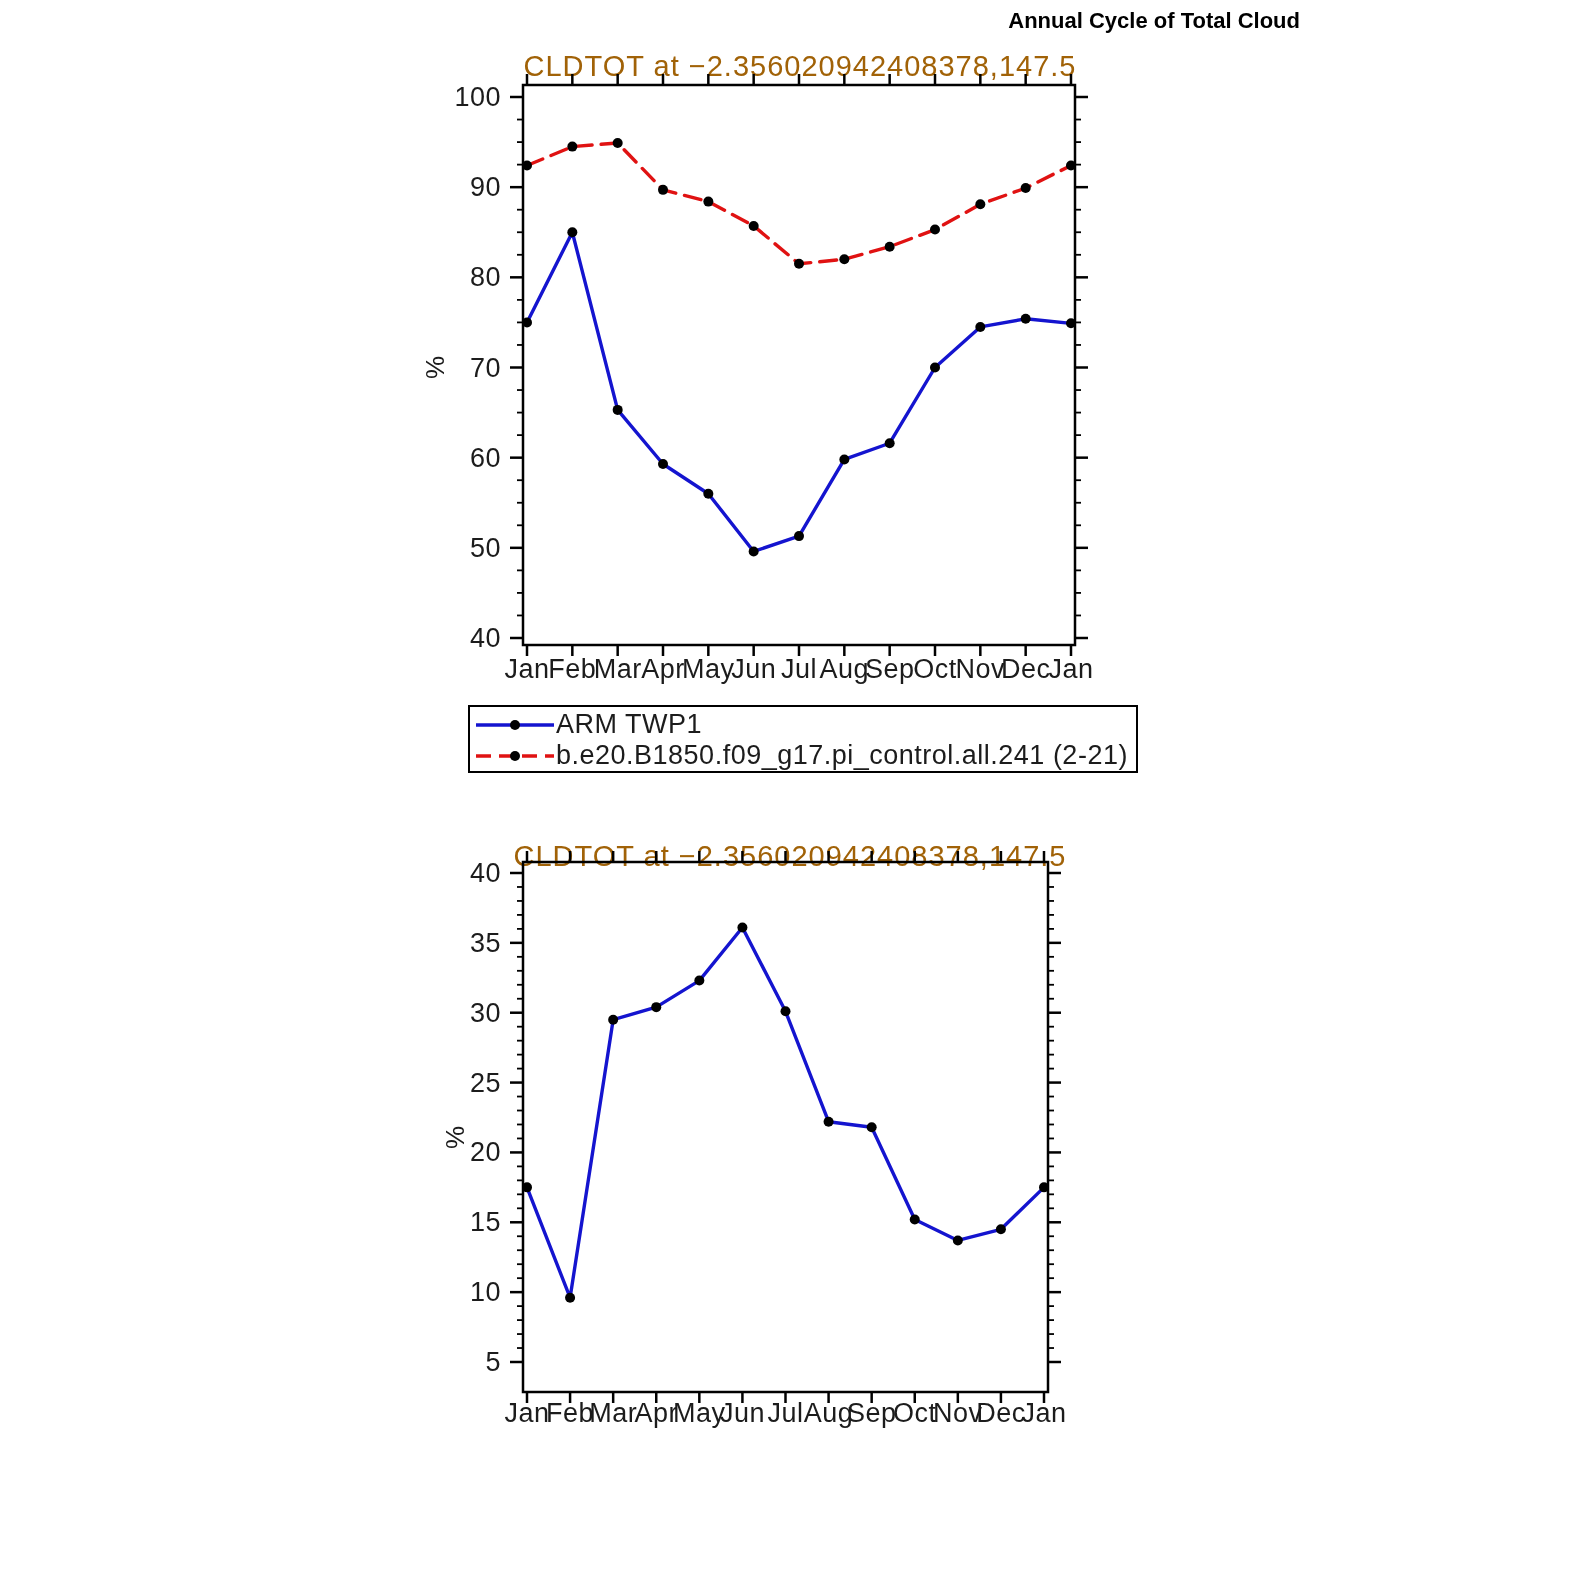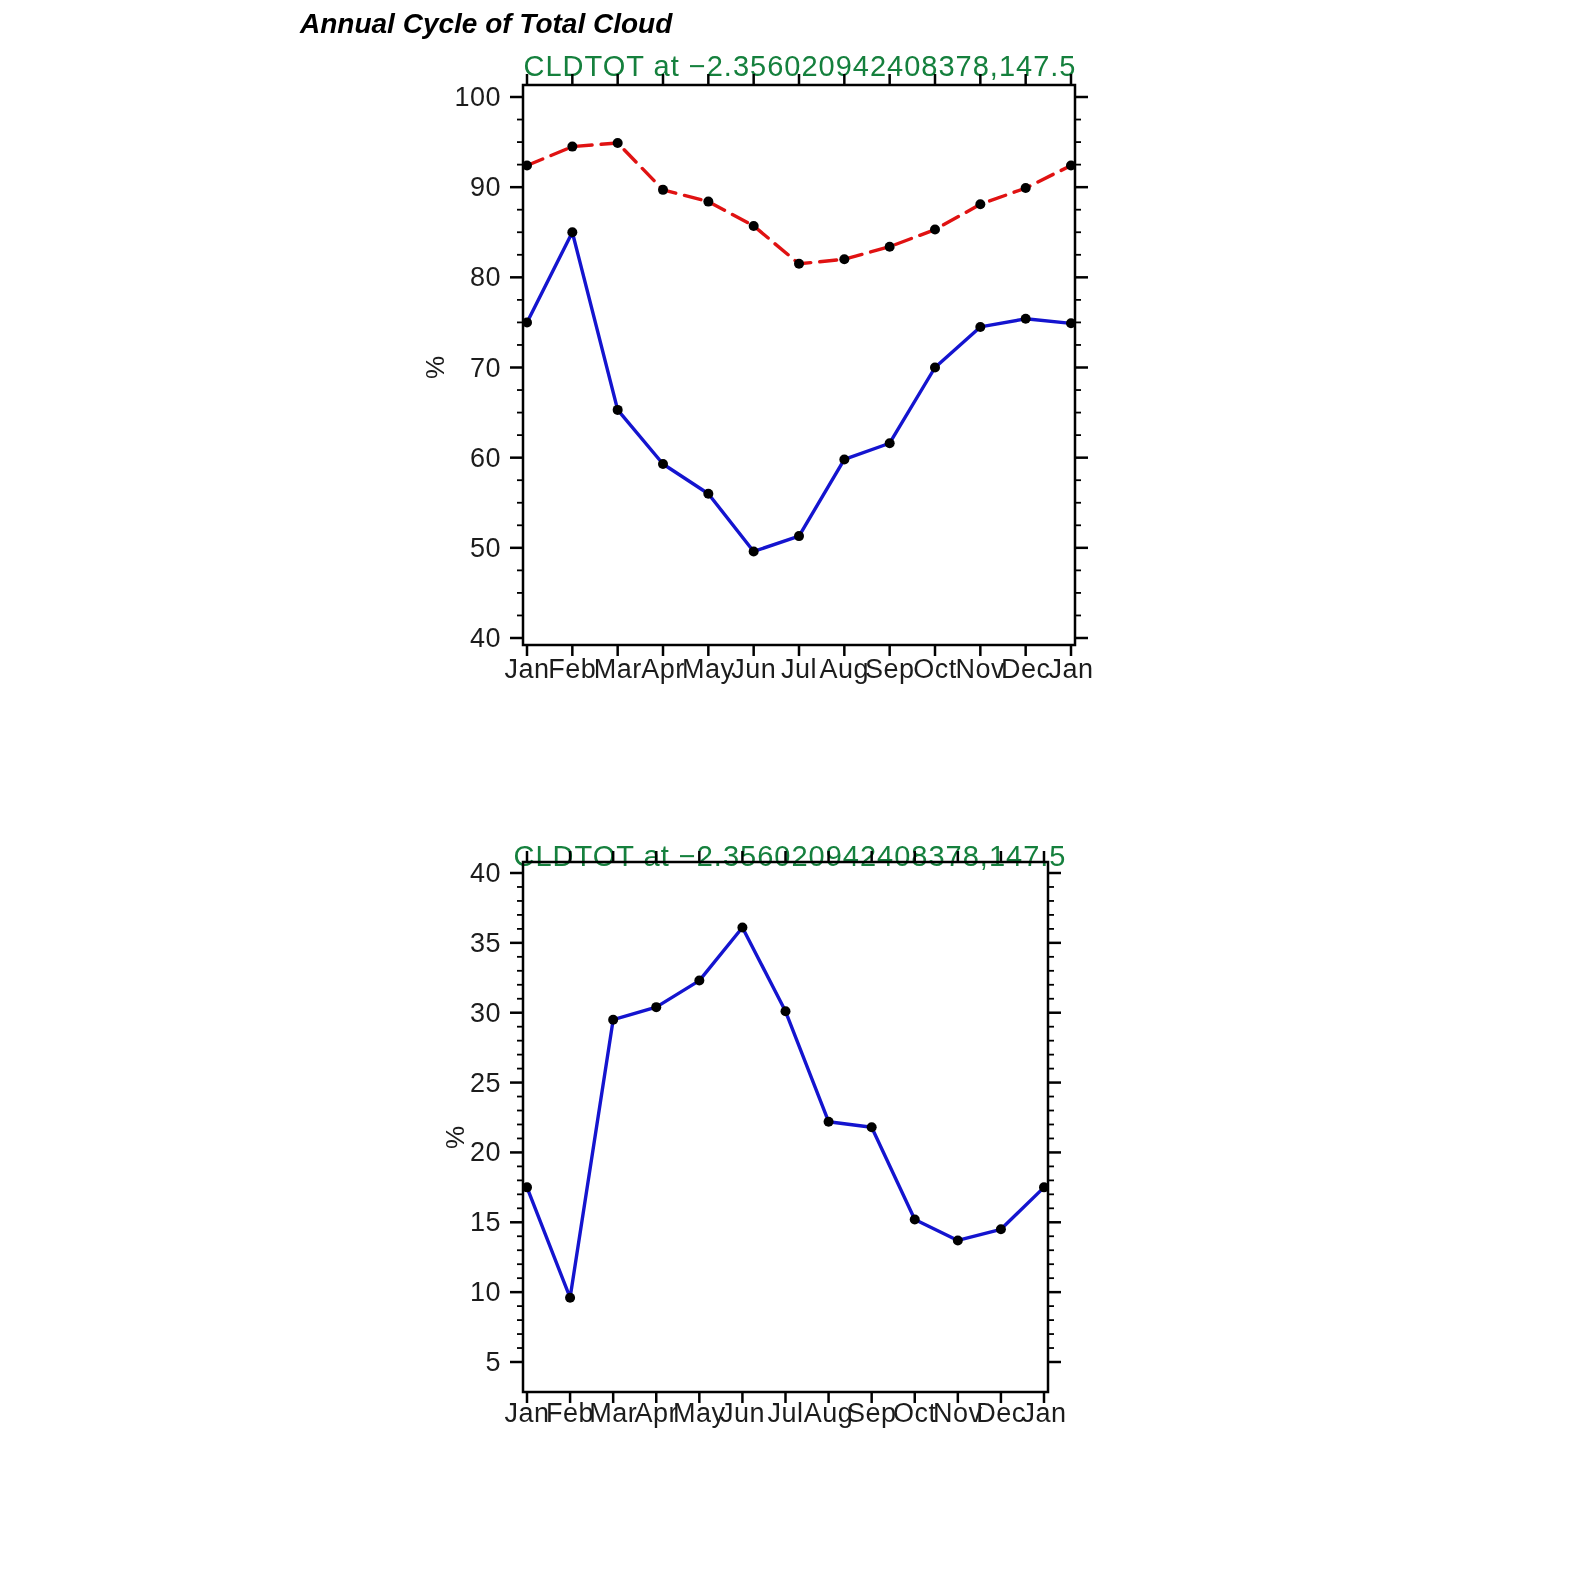--- a/index.html
+++ b/index.html
@@ -1,19 +1,19 @@
 <!DOCTYPE html>
 <html><head>
 <meta charset="utf-8">
 <style>
   html,body{margin:0;padding:0;background:#ffffff;}
   .page{position:relative;width:1574px;height:1574px;background:#ffffff;overflow:hidden;
         font-family:"Liberation Sans",sans-serif;}
-  .chart-title{position:absolute;font-weight:bold;font-size:28px;color:#000;text-align:left;white-space:nowrap;font-style:italic;}
-  .chart-subtitle{position:absolute;font-size:29px;color:#15803d;text-align:center;white-space:nowrap;letter-spacing:1px;}
+  .chart-title{position:absolute;font-weight:bold;font-size:22px;color:#000;text-align:right;white-space:nowrap;}
+  .chart-subtitle{position:absolute;font-size:29px;color:#a16207;text-align:center;white-space:nowrap;letter-spacing:1px;}
   .ylabel{position:absolute;font-size:26px;color:#1c1c1c;transform:rotate(-90deg);transform-origin:center;}
   .legend-box{position:absolute;border:2px solid #000;background:#fff;box-sizing:border-box;padding:2px 0 2px 4px;}
   .legend-row{display:flex;align-items:center;height:31px;}
   .legend-label{font-size:27px;color:#1c1c1c;white-space:nowrap;letter-spacing:0.5px;}
   svg text{font-family:"Liberation Sans",sans-serif;}
   .tick-label{font-size:27px;fill:#1c1c1c;letter-spacing:0.5px;}
   #plots{position:absolute;left:0;top:0;}
 </style>
 </head>
 <body>
@@ -286,14 +286,30 @@
         <circle cx="785.5" cy="1011.3171428571428" r="5" fill="#000000"></circle>
         <circle cx="828.5833333333333" cy="1121.6914285714286" r="5" fill="#000000"></circle>
         <circle cx="871.6666666666667" cy="1127.28" r="5" fill="#000000"></circle>
         <circle cx="914.75" cy="1219.4914285714285" r="5" fill="#000000"></circle>
         <circle cx="957.8333333333333" cy="1240.4485714285715" r="5" fill="#000000"></circle>
         <circle cx="1000.9166666666667" cy="1229.2714285714285" r="5" fill="#000000"></circle>
         <circle cx="1044" cy="1187.357142857143" r="5" fill="#000000"></circle>
       </g>
     </svg>
 
+  <div class="legend-box" style="left:468px;top:705px;width:670px;height:68px;">
+    <div class="legend-row">
+      <svg id="legend-sample-0" width="82" height="30">
+          <line x1="2" y1="15" x2="80" y2="15" stroke="#1414cf" stroke-width="3.4"></line>
+          <circle cx="41" cy="15" r="5" fill="#000000"></circle>
+        </svg>
+      <span class="legend-label">ARM TWP1</span>
+    </div>
+    <div class="legend-row">
+      <svg id="legend-sample-1" width="82" height="30">
+          <line x1="2" y1="15" x2="80" y2="15" stroke="#e01212" stroke-width="3.4" stroke-dasharray="15 8"></line>
+          <circle cx="41" cy="15" r="5" fill="#000000"></circle>
+        </svg>
+      <span class="legend-label">b.e20.B1850.f09_g17.pi_control.all.241 (2-21)</span>
+    </div>
+  </div>
 
 </div>
 
 </body></html>

